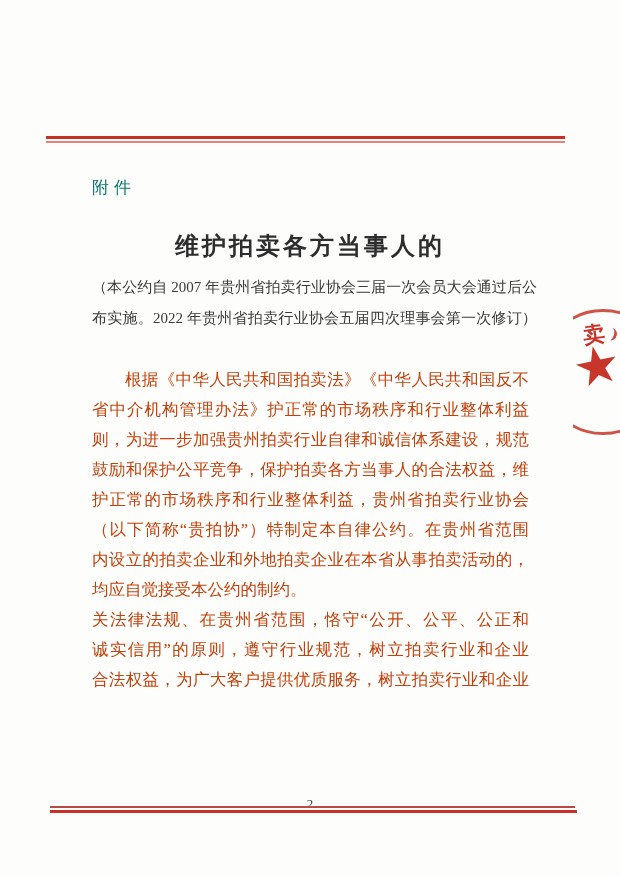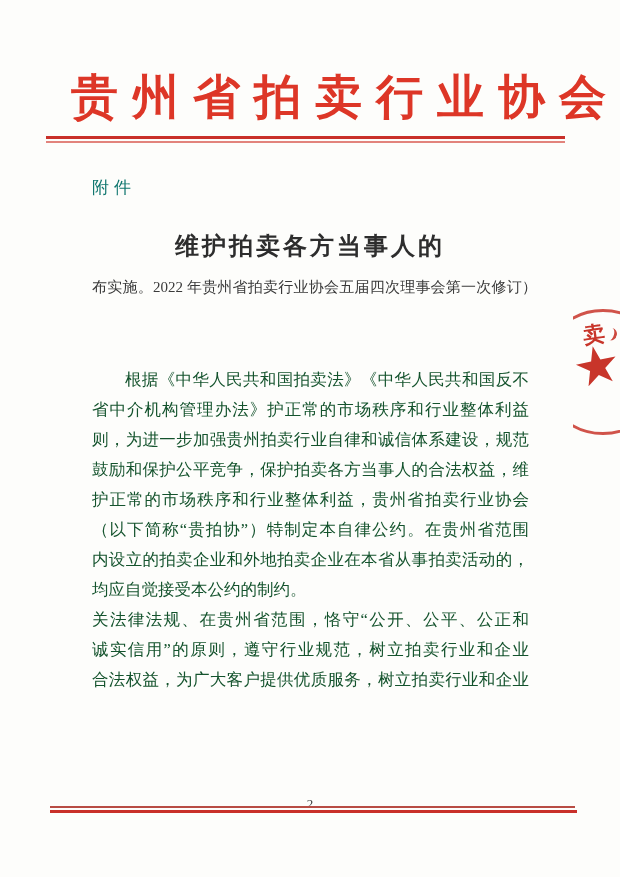--- a/index.html
+++ b/index.html
@@ -36,21 +36,21 @@
     font-family:"Liberation Sans", sans-serif;
   }
   
   .preamble{
     position:absolute;top:272px;left:92px;width:445px;
     font-size:15px;line-height:31px;color:#3a3a3a;
   }
   
   .body-text{
     position:absolute;top:365px;left:92px;width:437px;
-    font-size:16.5px;line-height:30px;color:#14532d;
+    font-size:16.5px;line-height:30px;color:#c2410c;
   }
   .line{min-height:30px;}
   .just{text-align:justify;text-align-last:justify;}
   .left-last{text-align:justify;text-align-last:left;}
   .indent{text-indent:33px;}
   .art-label{font-weight:bold;margin-right:18px;}
   
   .seal{
     position:absolute;top:303px;left:573px;width:47px;height:140px;
     overflow:hidden;pointer-events:none;
@@ -82,32 +82,32 @@
     text-align:center;font-size:13px;color:#3a3a3a;z-index:1;
   }
   .foot-rule-thin{position:absolute;top:806px;left:50px;right:45px;height:2px;background:#b84c44;z-index:2;}
   .foot-rule-thick{position:absolute;top:810px;left:50px;right:43px;height:3px;background:#c9302a;z-index:2;}
 </style>
 </head>
 <body>
 
 <div class="page">
 
-  <div class="letterhead">贵州省拍卖行业协会</div>
 
   <div class="head-rule">
     <div class="thick"></div>
     <div class="thin"></div>
   </div>
 
   <div class="attachment">附件</div>
 
   <h1 class="doc-title">维护拍卖各方当事人的</h1>
 
   <div class="preamble">
+    <div class="line just">（本公约自 2007 年贵州省拍卖行业协会三届一次会员大会通过后公</div>
     <div class="line just">布实施。2022 年贵州省拍卖行业协会五届四次理事会第一次修订）</div>
   </div>
 
   <div class="body-text">
     <div class="line just indent">根据《中华人民共和国拍卖法》《中华人民共和国反不</div>
     <div class="line just">省中介机构管理办法》护正常的市场秩序和行业整体利益</div>
     <div class="line just">则，为进一步加强贵州拍卖行业自律和诚信体系建设，规范</div>
     <div class="line just">鼓励和保护公平竞争，保护拍卖各方当事人的合法权益，维</div>
     <div class="line just">护正常的市场秩序和行业整体利益，贵州省拍卖行业协会</div>
     <div class="line just">（以下简称“贵拍协”）特制定本自律公约。在贵州省范围</div>

